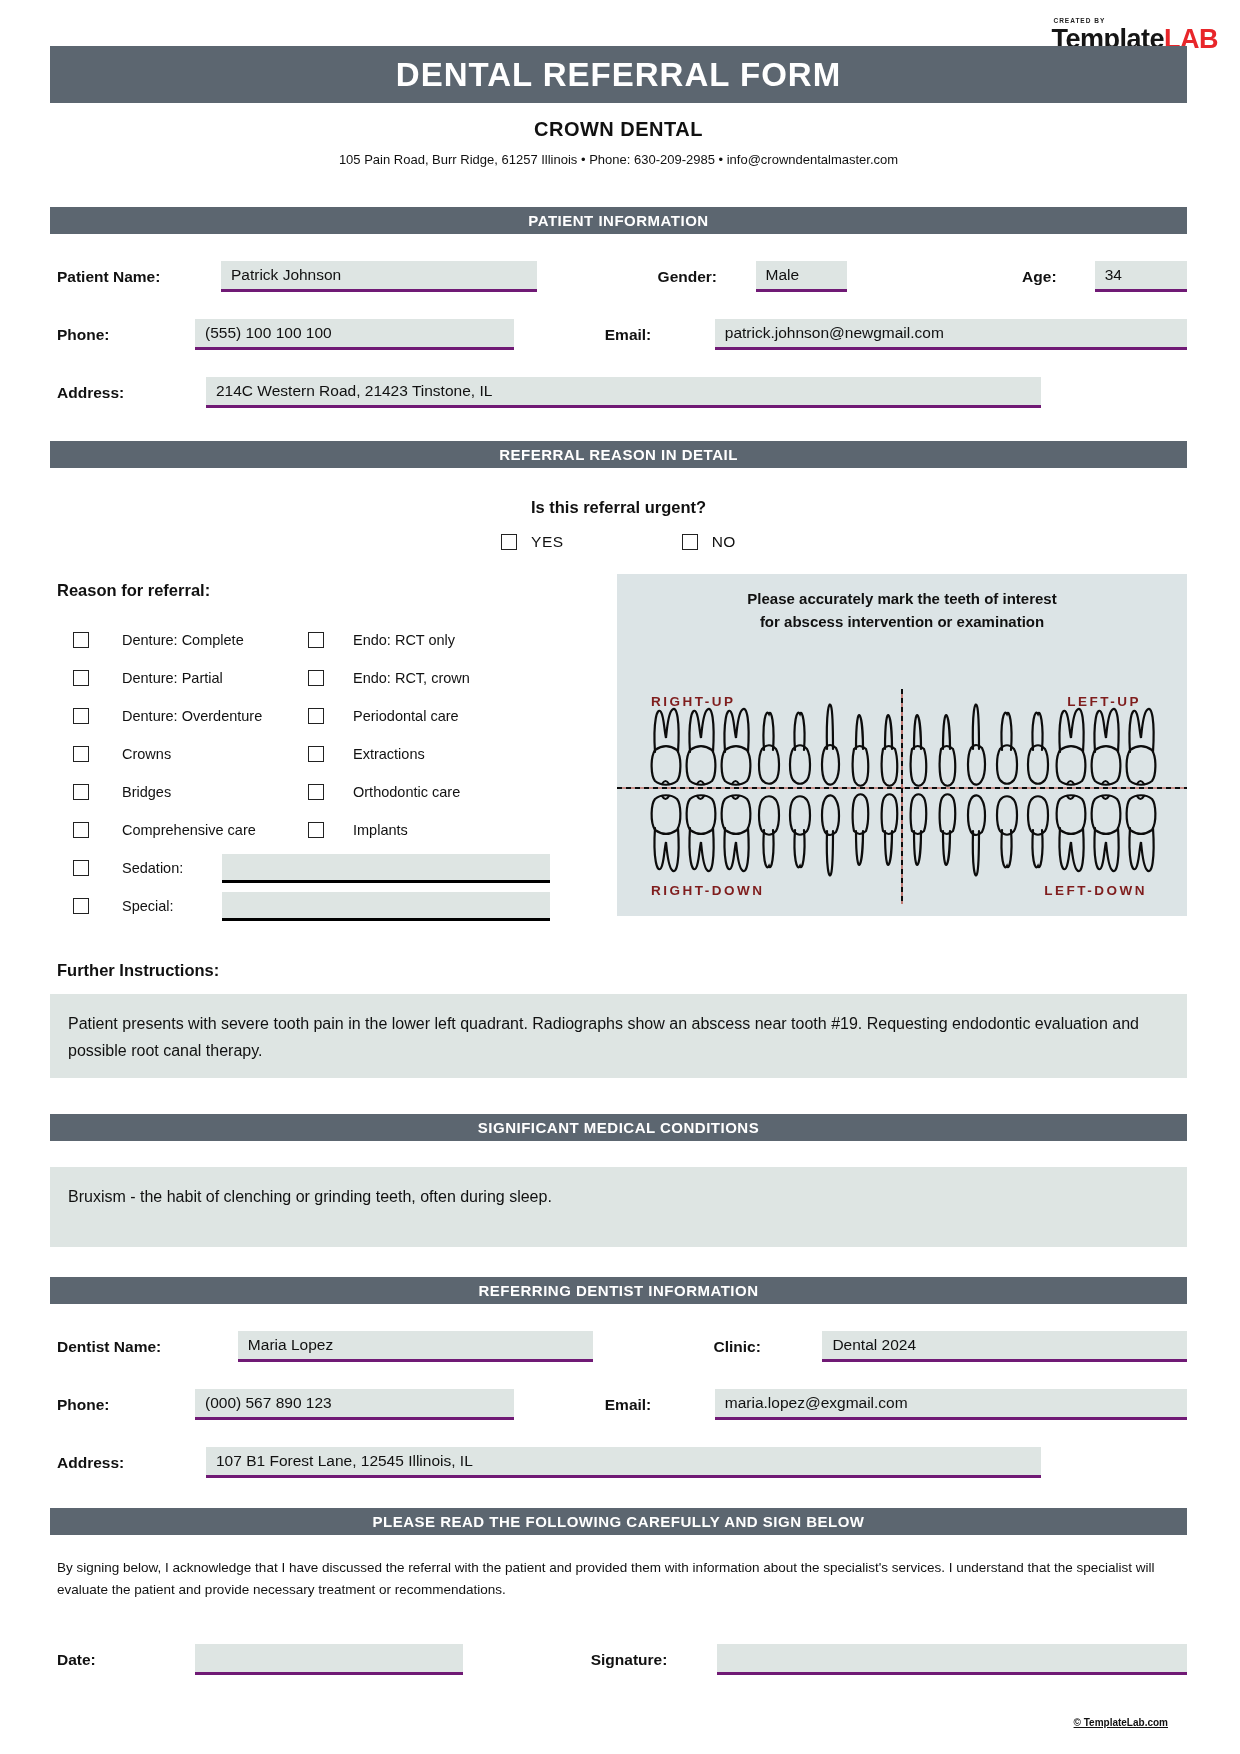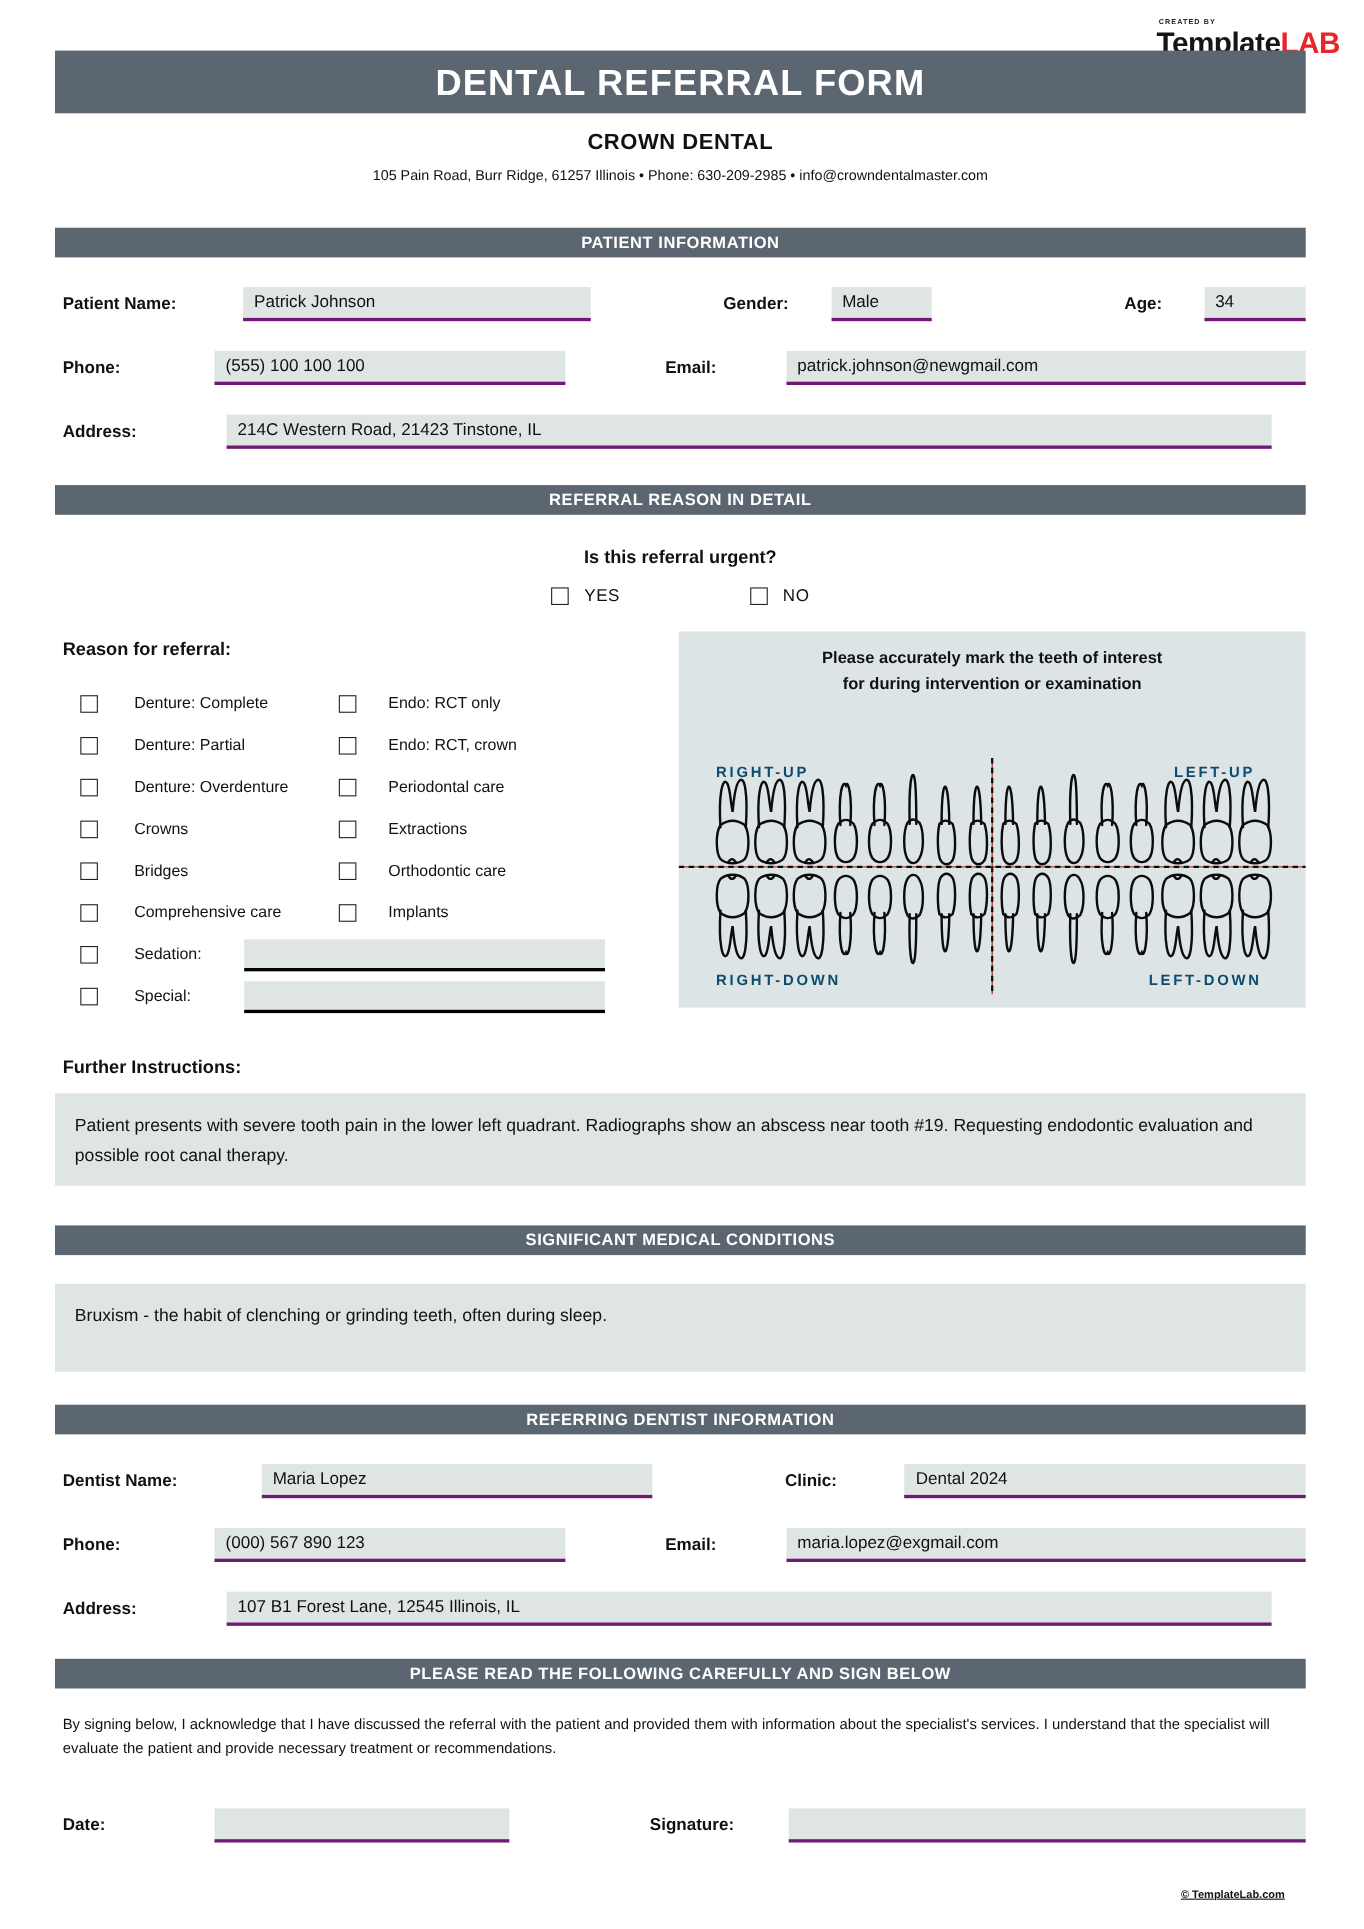--- a/index.html
+++ b/index.html
@@ -45,21 +45,21 @@
   .w-name { width:392px; }
   .w-gender-lbl { width:85px; margin-left:78px; }
   .w-gender { width:110px; }
   .w-age-lbl { width:53px; margin-left:132px; }
   .w-age { width:111px; }
   .w-phone-lbl { width:120px; }
   .w-phone { width:351px; }
   .w-email-lbl { width:89px; margin-left:48px; }
   .w-email { width:521px; }
   .w-addr-lbl { width:120px; }
-  .w-addr { width:950px; }
+  .w-addr { width:835px; }
   .w-clinic-lbl { width:88px; margin-left:78px; }
   .w-clinic { width:403px; }
   .w-date-lbl { width:120px; }
   .w-date { width:296px; }
   .w-sig-lbl { width:107px; margin-left:85px; }
   .w-sig { width:521px; }
 
   
   .urgent-q { margin-top:30px; text-align:center; font-size:16.5px; font-weight:bold; }
   .urgent-row { margin-top:16px; display:flex; justify-content:center; align-items:center; gap:14px; }
@@ -81,21 +81,21 @@
     font-size:14.5px; line-height:26px; padding:0 8px;
   }
   .r-lbl-small { margin-left:33px; width:100px; font-size:14.5px; }
 
   
   .teeth-panel {
     position:absolute; right:0; top:-7px; width:570px; height:342px; background:#dce4e6;
   }
   .tp-title { padding-top:13px; text-align:center; font-size:15px; font-weight:bold; line-height:23px; }
   .teeth-svg { position:absolute; left:0; top:115px; }
-  .q-label { position:absolute; font-size:13.5px; font-weight:bold; letter-spacing:2.5px; color:#0c4a6e; }
+  .q-label { position:absolute; font-size:13.5px; font-weight:bold; letter-spacing:2.5px; color:#7f1d1d; }
   .q-ru { left:34px; top:120px; }
   .q-lu { right:46px; top:120px; }
   .q-rd { left:34px; top:309px; }
   .q-ld { right:40px; top:309px; }
 
   
   .sub-head { margin-top:28px; font-weight:bold; font-size:16.5px; padding-left:7px; }
   .big-box {
     margin-top:14px; background:#dee5e3; min-height:84px; padding:16px 18px 10px 18px;
     font-size:16px; line-height:27px;
@@ -207,21 +207,21 @@
     </div>
     <div class="r-row">
       <span class="cb"></span>
       <span class="r-lbl-small">Special:</span>
       <span class="inline-field"></span>
     </div>
 
     <div class="teeth-panel">
       <div class="tp-title">
         <div>Please accurately mark the teeth of interest</div>
-        <div>for during intervention or examination</div>
+        <div>for abscess intervention or examination</div>
       </div>
       <span class="q-label q-ru">RIGHT-UP</span>
       <span class="q-label q-lu">LEFT-UP</span>
       <span class="q-label q-rd">RIGHT-DOWN</span>
       <span class="q-label q-ld">LEFT-DOWN</span>
       <svg class="teeth-svg" width="570" height="215" viewBox="0 0 570 215">
         <defs>
           <g id="tm" fill="none" stroke="#0c0c0c" stroke-width="2.2" stroke-linecap="round">
             <path d="M5 58 C3 28 7 12 11 18 C14 23 14 35 16 44 C17 34 18 20 22 16 C27 10 30 28 28 58"></path>
             <path d="M5 56 C0 64 1 82 5 87 C11 92 21 92 27 87 C31 82 32 64 27 56 C20 51 12 51 5 56 Z"></path>

